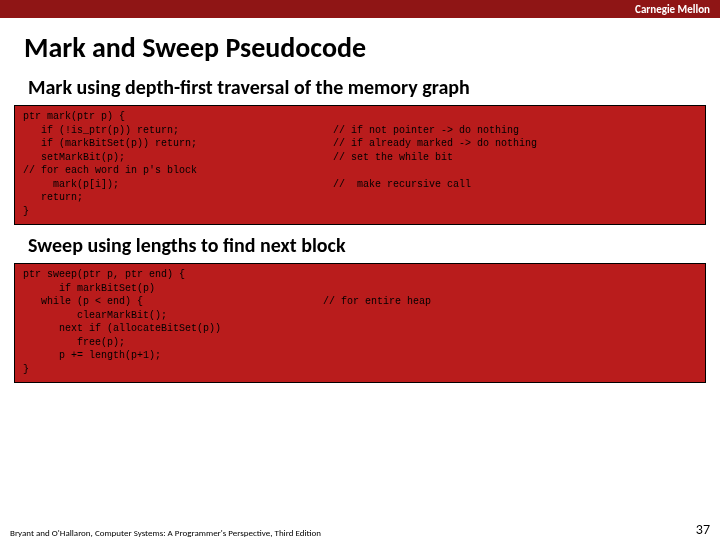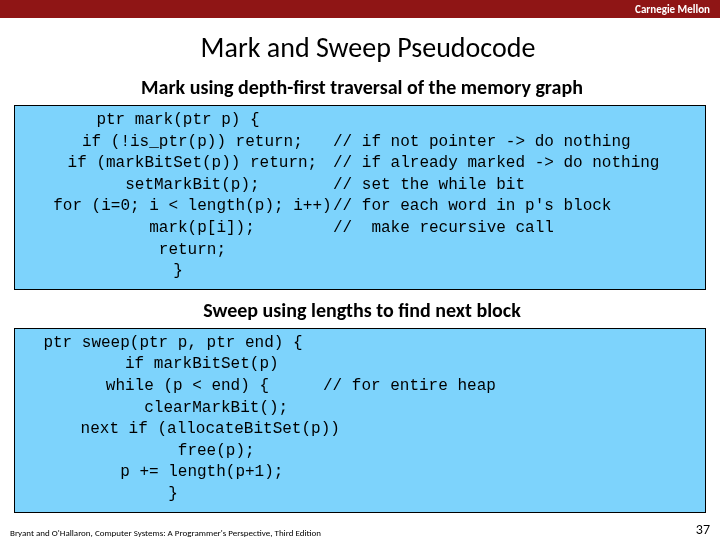--- a/index.html
+++ b/index.html
@@ -1,22 +1,22 @@
 <!DOCTYPE html>
 <html><head>
 <meta charset="utf-8">
 <style>
-  * { margin: 0; padding: 0; box-sizing: border-box; text-align: center; }
+  * { margin: 0; padding: 0; box-sizing: border-box; }
   html, body { width: 720px; height: 540px; font-family: Calibri, Arial, sans-serif; background: #fff; color: #000; }
   .slide { width: 720px; height: 540px; position: relative; display: flex; flex-direction: column; }
   .topbar { background: #8f1515; height: 18px; display: flex; justify-content: flex-end; align-items: center; padding-right: 10px; }
   .topbar-text { color: #fff; font-weight: 700; font-size: 11px; }
-  .title { font-size: 28px; font-weight: 400; padding: 12px 8px 10px 24px; }
+  .title { font-size: 28px; font-weight: 700; padding: 12px 8px 10px 24px; }
   .subhead { font-size: 20px; font-weight: 700; padding: 0 24px 4px 28px; }
-  .codebox { margin: 2px 14px 8px 14px; border: 1px solid #000; background: #7dd3fc; padding: 4px 8px 6px 8px; font-family: "Courier New", monospace; font-size: 16px; line-height: 1.35; }
+  .codebox { margin: 2px 14px 8px 14px; border: 1px solid #000; background: #b91c1c; padding: 4px 8px 6px 8px; font-family: "Courier New", monospace; font-size: 10px; line-height: 1.35; }
   .codebox .row { display: flex; }
   .codebox .code { white-space: pre; min-width: 300px; }
   .codebox .code.wide { min-width: 310px; }
   .codebox .cmt { white-space: pre; color: #000; }
   .footer { position: absolute; bottom: 2px; left: 10px; right: 10px; display: flex; justify-content: space-between; align-items: flex-end; font-size: 9px; }
   .footer .left { font-weight: 400; }
   .footer .right { font-size: 14px; }
 </style>
 </head>
 <body>
@@ -41,21 +41,20 @@
       </div>
     <div class="row">
         <span class="code wide">   if (markBitSet(p)) return;</span>
         <span class="cmt">// if already marked -&gt; do nothing</span>
       </div>
     <div class="row">
         <span class="code wide">   setMarkBit(p);</span>
         <span class="cmt">// set the while bit</span>
       </div>
     <div class="row">
-        <span class="code wide">   for (i=0; i &lt; length(p); i++)</span>
         <span class="cmt">// for each word in p's block</span>
       </div>
     <div class="row">
         <span class="code wide">     mark(p[i]);</span>
         <span class="cmt">//  make recursive call</span>
       </div>
     <div class="row">
         <span class="code wide">   return;</span>
         <span class="cmt"></span>
       </div>

